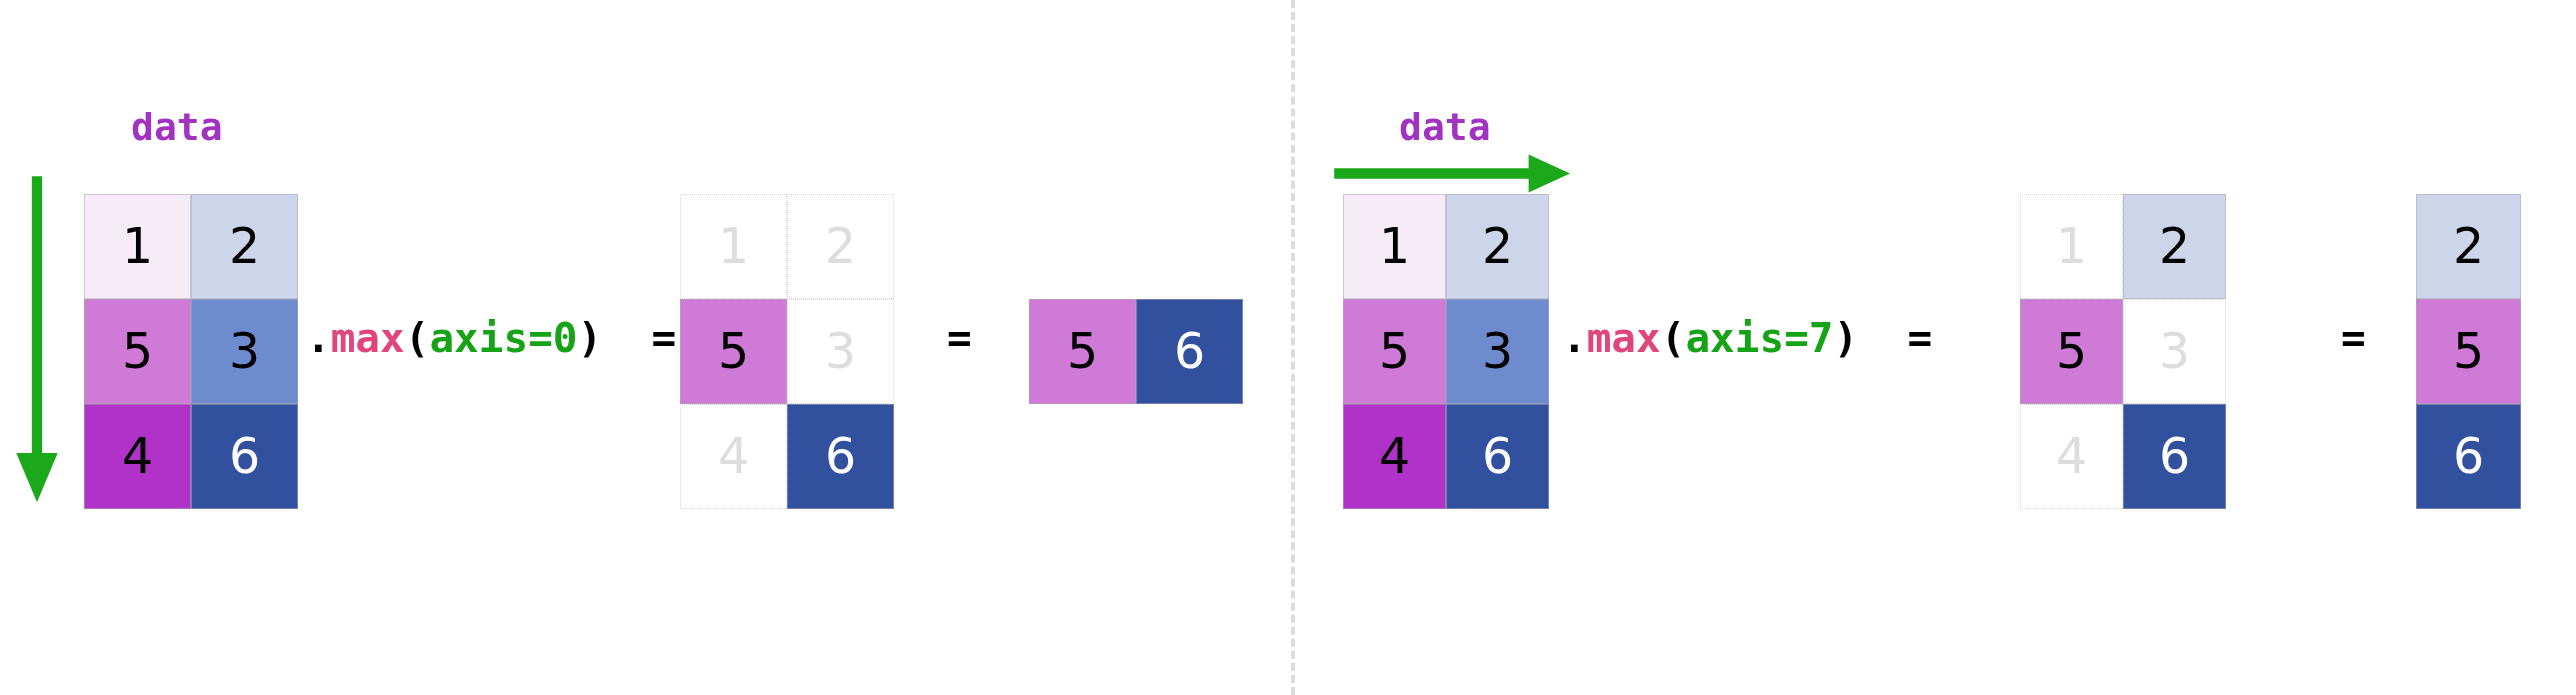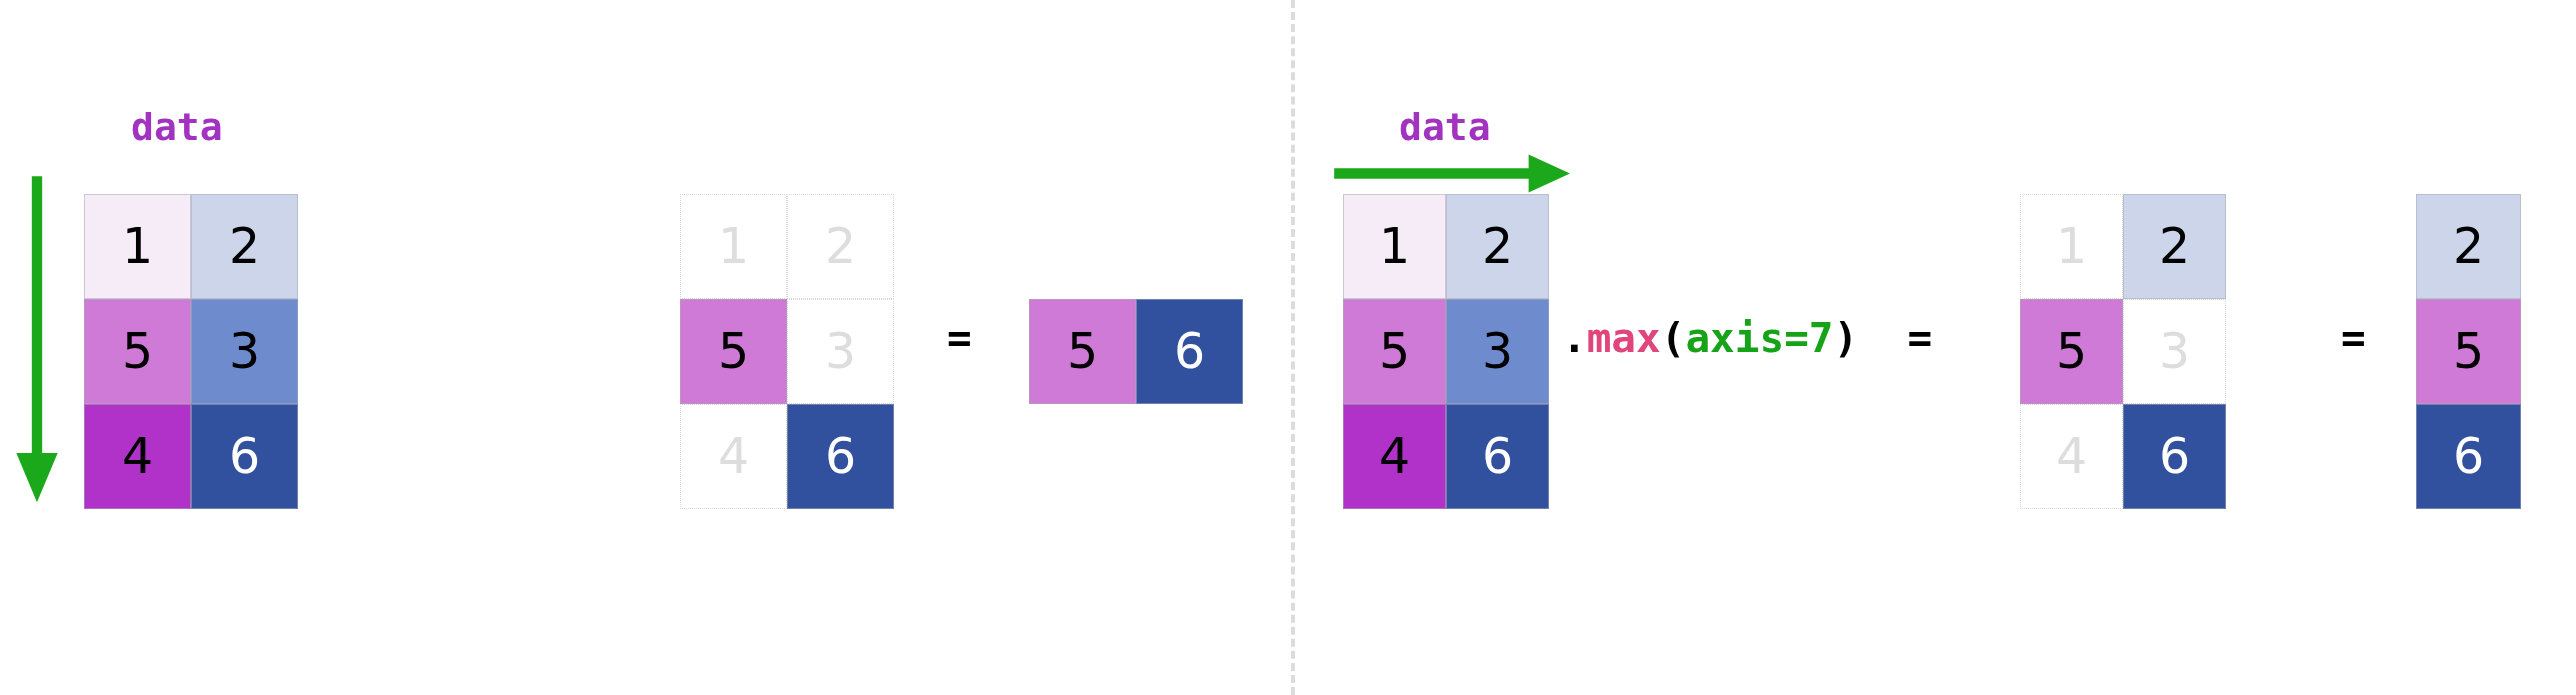--- a/index.html
+++ b/index.html
@@ -111,20 +111,21 @@
   <div class="matrix" style="left:84px; top:194px; width:213px; height:315px;
               grid-template-columns:107px 107px; grid-template-rows:105px 105px 105px;">
       <div class="cell" style="background: rgb(245, 236, 247); color: rgb(0, 0, 0);">1</div>
       <div class="cell" style="background: rgb(204, 213, 234); color: rgb(0, 0, 0);">2</div>
       <div class="cell" style="background: rgb(208, 122, 216); color: rgb(0, 0, 0);">5</div>
       <div class="cell" style="background: rgb(110, 139, 206); color: rgb(0, 0, 0);">3</div>
       <div class="cell" style="background: rgb(176, 50, 200); color: rgb(0, 0, 0);">4</div>
       <div class="cell" style="background: rgb(49, 80, 158); color: rgb(255, 255, 255);">6</div>
     </div>
 
+  <div class="expr" style="left:306px; top:318px;"><span class="tok-plain">.</span><span class="tok-fn" style="color: rgb(224, 69, 123);">max</span><span class="tok-plain">(</span><span class="tok-kw" style="color: rgb(23, 163, 23);">axis=0</span><span class="tok-plain">)</span><span class="tok-plain">  </span><span class="tok-plain">=</span></div>
 
   <div class="matrix" style="left:680px; top:194px; width:213px; height:315px;
               grid-template-columns:107px 107px; grid-template-rows:105px 105px 105px;">
       <div class="cell ghost">1</div>
       <div class="cell ghost">2</div>
       <div class="cell" style="background: rgb(208, 122, 216); color: rgb(0, 0, 0);">5</div>
       <div class="cell ghost">3</div>
       <div class="cell ghost">4</div>
       <div class="cell" style="background: rgb(49, 80, 158); color: rgb(255, 255, 255);">6</div>
     </div>

